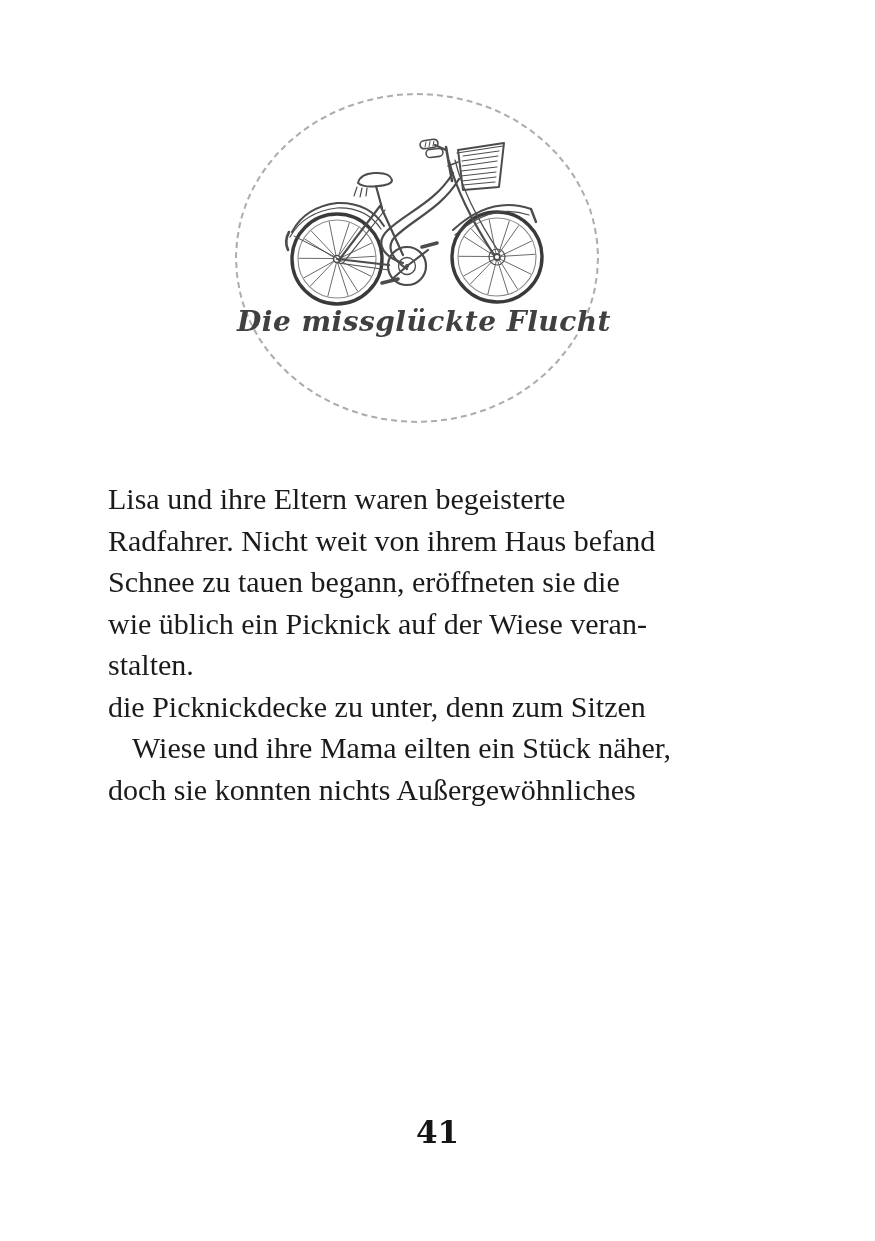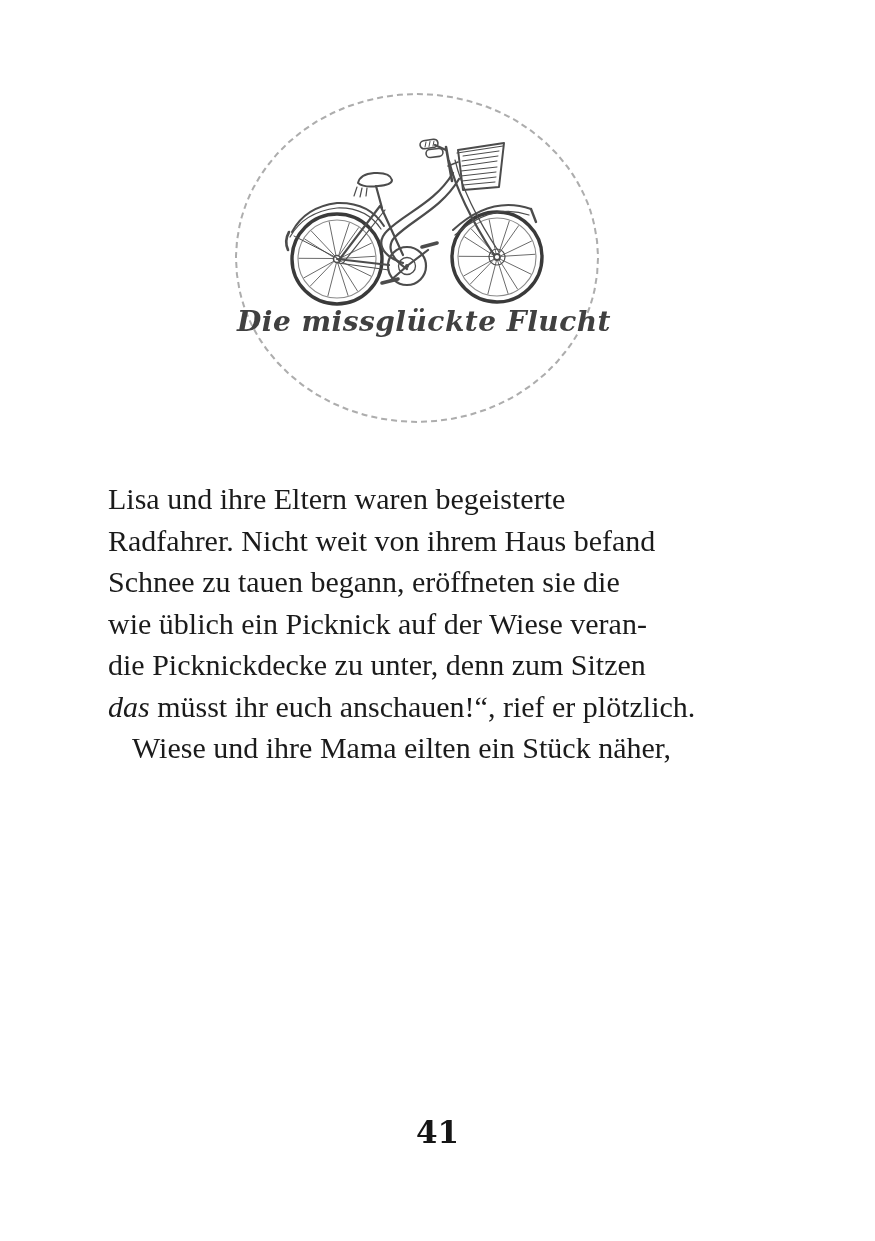--- a/index.html
+++ b/index.html
@@ -183,25 +183,26 @@
     </svg>
     <div class="chapter-title">Die missglückte Flucht</div>
   </div>
 
   <div class="body-text">
       <div>
         <div class="text-line"><span>Lisa und ihre Eltern waren begeisterte</span></div>
         <div class="text-line"><span>Radfahrer. Nicht weit von ihrem Haus befand</span></div>
         <div class="text-line"><span>Schnee zu tauen begann, eröffneten sie die</span></div>
         <div class="text-line"><span>wie üblich ein Picknick auf der Wiese veran-</span></div>
+        <div class="text-line"><span>stalten.</span></div>
       </div>
       <div>
         <div class="text-line"><span>die Picknickdecke zu unter, denn zum Sitzen</span></div>
-        <div class="text-line"><span class="em">das</span><span> müsst ihr euch anschauen!“, rief er plötzlich.</span></div>
       </div>
       <div>
         <div class="text-line indent"><span>Wiese und ihre Mama eilten ein Stück näher,</span></div>
+        <div class="text-line"><span>doch sie konnten nichts Außergewöhnliches</span></div>
       </div>
     </div>
 
   <div class="page-number">41</div>
 
 </div>
 
 </body></html>

